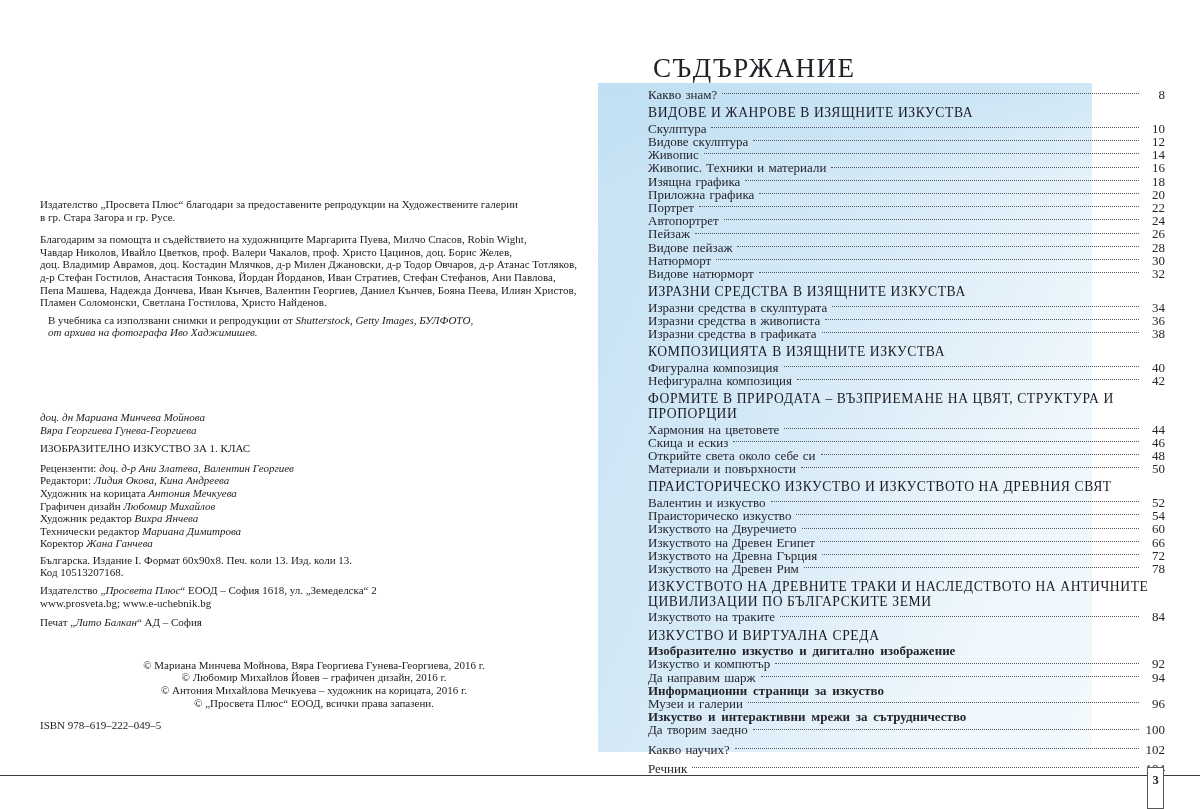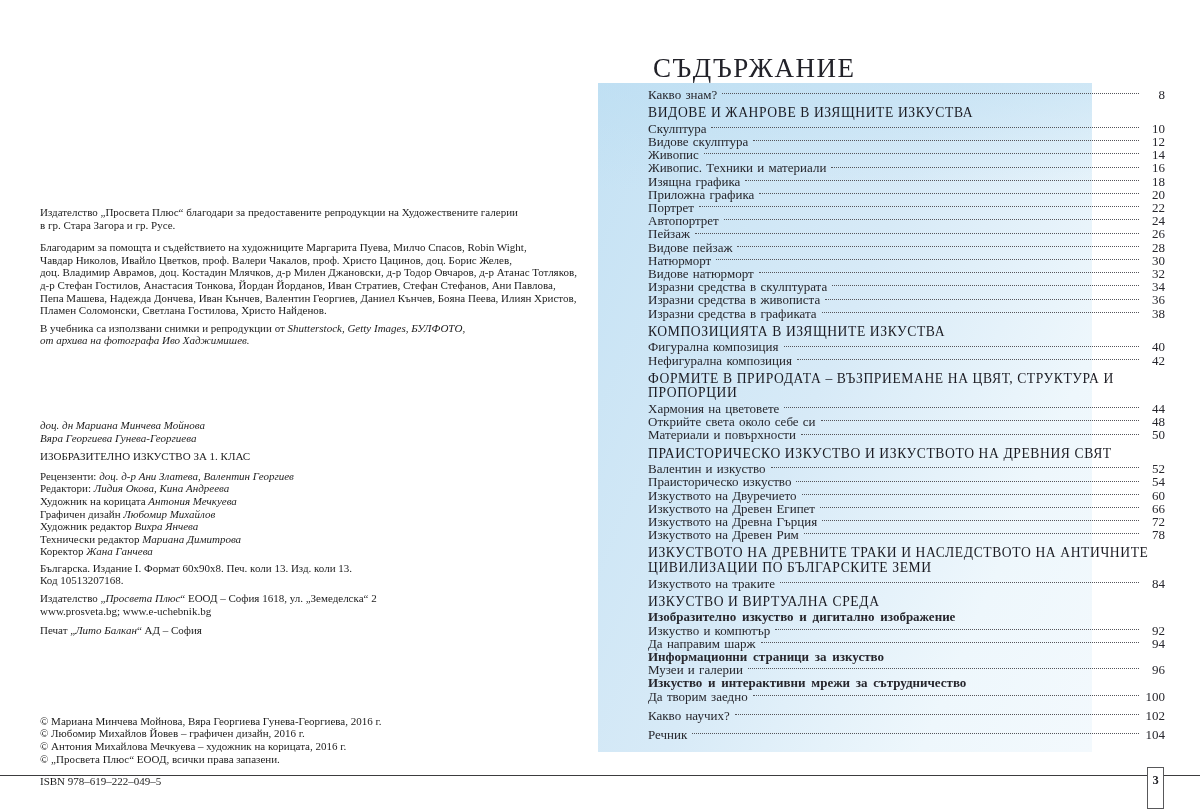--- a/index.html
+++ b/index.html
@@ -3,21 +3,21 @@
 <meta charset="utf-8">
 <style>
   html,body{margin:0;padding:0;}
   body{
     width:1200px;height:809px;position:relative;overflow:hidden;
     background:#ffffff;color:#1d1d22;
     font-family:"Liberation Serif", serif;
   }
   
   .left-page{
-    position:absolute;left:40px;top:206px;width:548px;
+    position:absolute;left:40px;top:198px;width:548px;
     font-size:11px;line-height:12.6px;color:#1c1c1c;
   }
   .para{margin:0;}
   .pline{white-space:nowrap;}
   
   .toc-title{
     position:absolute;left:640px;top:40px;
     font-size:27px;line-height:30px;letter-spacing:1.5px;
     color:#222229;font-weight:normal;margin:13px;
   }
@@ -64,21 +64,21 @@
       <div class="pline">в гр. Стара Загора и гр. Русе.</div>
     </div>
     <div class="para" style="margin-top: 10px;">
       <div class="pline">Благодарим за помощта и съдействието на художниците Маргарита Пуева, Милчо Спасов, Robin Wight,</div>
       <div class="pline">Чавдар Николов, Ивайло Цветков, проф. Валери Чакалов, проф. Христо Цацинов, доц. Борис Желев,</div>
       <div class="pline">доц. Владимир Аврамов, доц. Костадин Млячков, д-р Милен Джановски, д-р Тодор Овчаров, д-р Атанас Тотляков,</div>
       <div class="pline">д-р Стефан Гостилов, Анастасия Тонкова, Йордан Йорданов, Иван Стратиев, Стефан Стефанов, Ани Павлова,</div>
       <div class="pline">Пепа Машева, Надежда Дончева, Иван Кънчев, Валентин Георгиев, Даниел Кънчев, Бояна Пеева, Илиян Христов,</div>
       <div class="pline">Пламен Соломонски, Светлана Гостилова, Христо Найденов.</div>
     </div>
-    <div class="para" style="margin-top: 5px;">
+    <div class="para" style="margin-top: 5px; margin-left: 8px;">
       <div class="pline">В учебника са използвани снимки и репродукции от <i>Shutterstock, Getty Images, БУЛФОТО,</i></div>
       <div class="pline"><i>от архива на фотографа Иво Хаджимишев.</i></div>
     </div>
     <div class="para" style="margin-top: 72px;">
       <div class="pline"><i>доц. дн Мариана Минчева Мойнова</i></div>
       <div class="pline"><i>Вяра Георгиева Гунева-Георгиева</i></div>
     </div>
     <div class="para" style="margin-top: 6px;">
       <div class="pline">ИЗОБРАЗИТЕЛНО ИЗКУСТВО ЗА 1. КЛАС</div>
     </div>
@@ -95,21 +95,21 @@
       <div class="pline">Българска. Издание I. Формат 60x90x8. Печ. коли 13. Изд. коли 13.</div>
       <div class="pline">Код 10513207168.</div>
     </div>
     <div class="para" style="margin-top: 5px;">
       <div class="pline">Издателство „<i>Просвета Плюс</i>“ ЕООД – София 1618, ул. „Земеделска“ 2</div>
       <div class="pline">www.prosveta.bg; www.e-uchebnik.bg</div>
     </div>
     <div class="para" style="margin-top: 7px;">
       <div class="pline">Печат „<i>Лито Балкан</i>“ АД – София</div>
     </div>
-    <div class="para" style="margin-top: 78px;">
+    <div class="para" style="margin-top: 30px; text-align: center;">
       <div class="pline">© Мариана Минчева Мойнова, Вяра Георгиева Гунева-Георгиева, 2016 г.</div>
       <div class="pline">© Любомир Михайлов Йовев – графичен дизайн, 2016 г.</div>
       <div class="pline">© Антония Михайлова Мечкуева – художник на корицата, 2016 г.</div>
       <div class="pline">© „Просвета Плюс“ ЕООД, всички права запазени.</div>
     </div>
     <div class="para" style="margin-top: 10px;">
       <div class="pline">ISBN 978–619–222–049–5</div>
     </div>
   </div>
 
@@ -175,20 +175,21 @@
     <div class="toc-row">
       <span class="toc-label">Натюрморт</span>
       <span class="toc-dots"></span>
       <span class="toc-page">30</span>
     </div>
     <div class="toc-row">
       <span class="toc-label">Видове натюрморт</span>
       <span class="toc-dots"></span>
       <span class="toc-page">32</span>
     </div>
+    <div class="toc-header">ИЗРАЗНИ СРЕДСТВА В ИЗЯЩНИТЕ ИЗКУСТВА</div>
     <div class="toc-row">
       <span class="toc-label">Изразни средства в скулптурата</span>
       <span class="toc-dots"></span>
       <span class="toc-page">34</span>
     </div>
     <div class="toc-row">
       <span class="toc-label">Изразни средства в живописта</span>
       <span class="toc-dots"></span>
       <span class="toc-page">36</span>
     </div>
@@ -206,20 +207,25 @@
     <div class="toc-row">
       <span class="toc-label">Нефигурална композиция</span>
       <span class="toc-dots"></span>
       <span class="toc-page">42</span>
     </div>
     <div class="toc-header">ФОРМИТЕ В ПРИРОДАТА – ВЪЗПРИЕМАНЕ НА ЦВЯТ, СТРУКТУРА И ПРОПОРЦИИ</div>
     <div class="toc-row">
       <span class="toc-label">Хармония на цветовете</span>
       <span class="toc-dots"></span>
       <span class="toc-page">44</span>
+    </div>
+    <div class="toc-row">
+      <span class="toc-label">Скица и ескиз</span>
+      <span class="toc-dots"></span>
+      <span class="toc-page">46</span>
     </div>
     <div class="toc-row">
       <span class="toc-label">Открийте света около себе си</span>
       <span class="toc-dots"></span>
       <span class="toc-page">48</span>
     </div>
     <div class="toc-row">
       <span class="toc-label">Материали и повърхности</span>
       <span class="toc-dots"></span>
       <span class="toc-page">50</span>

